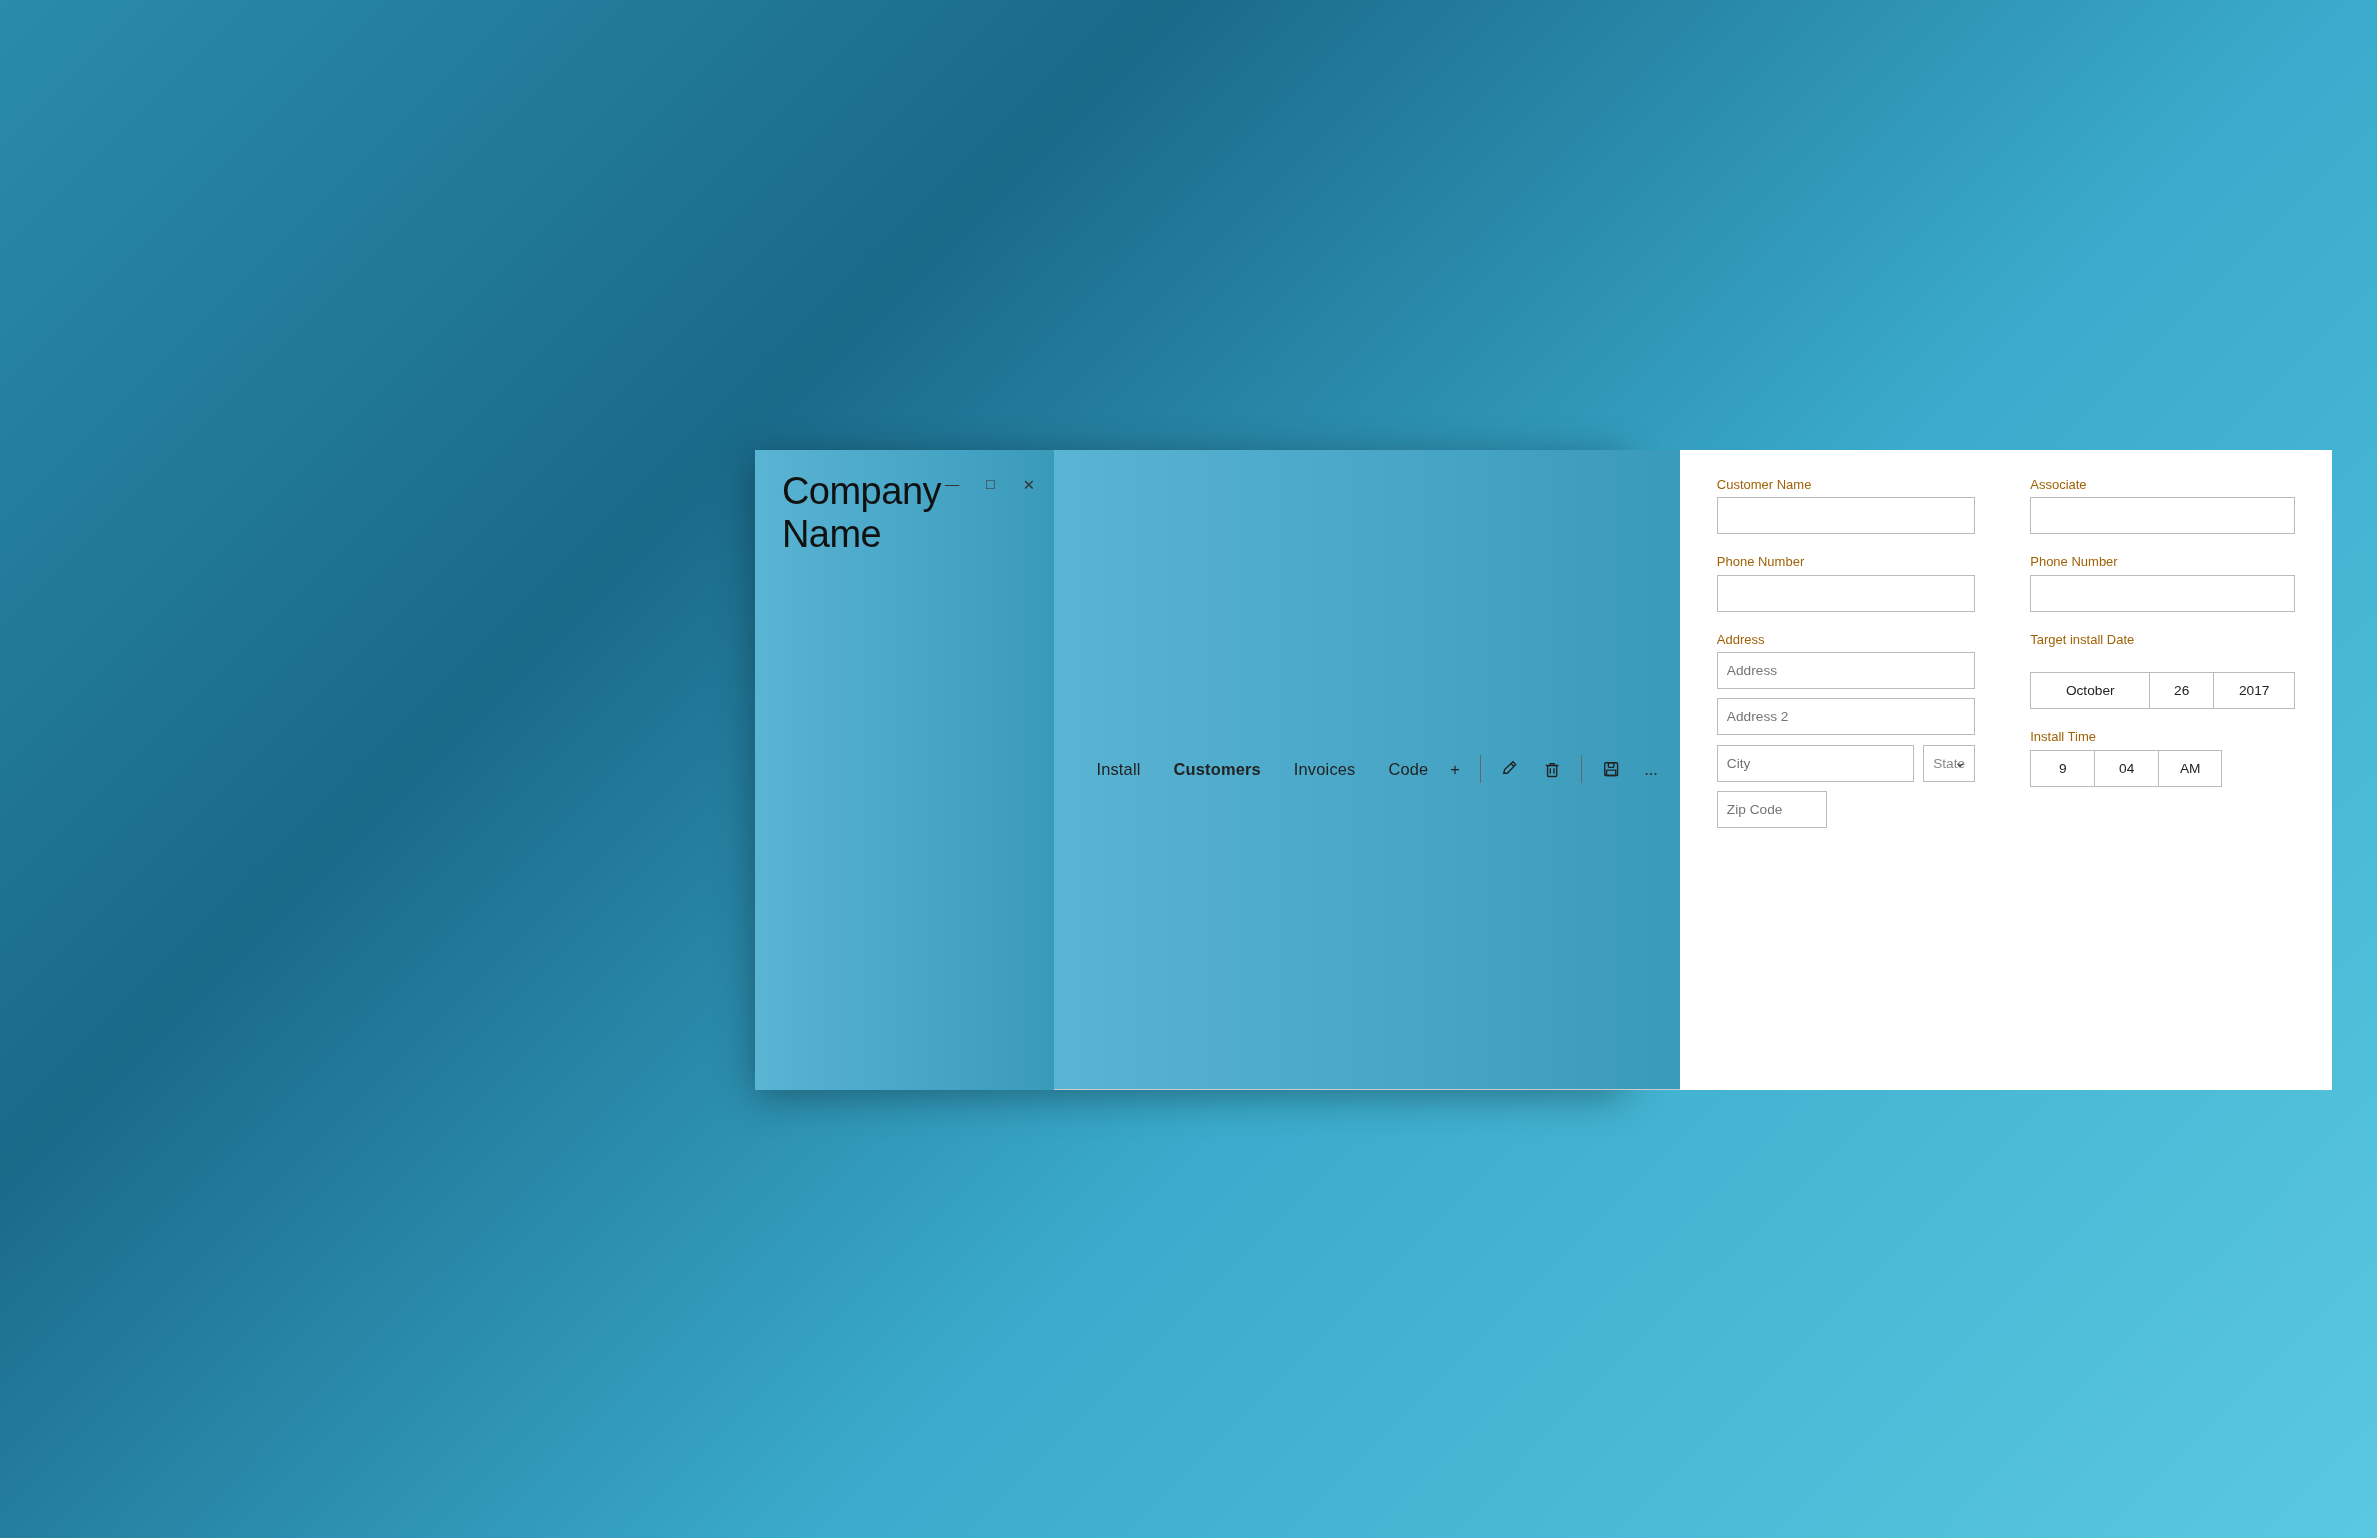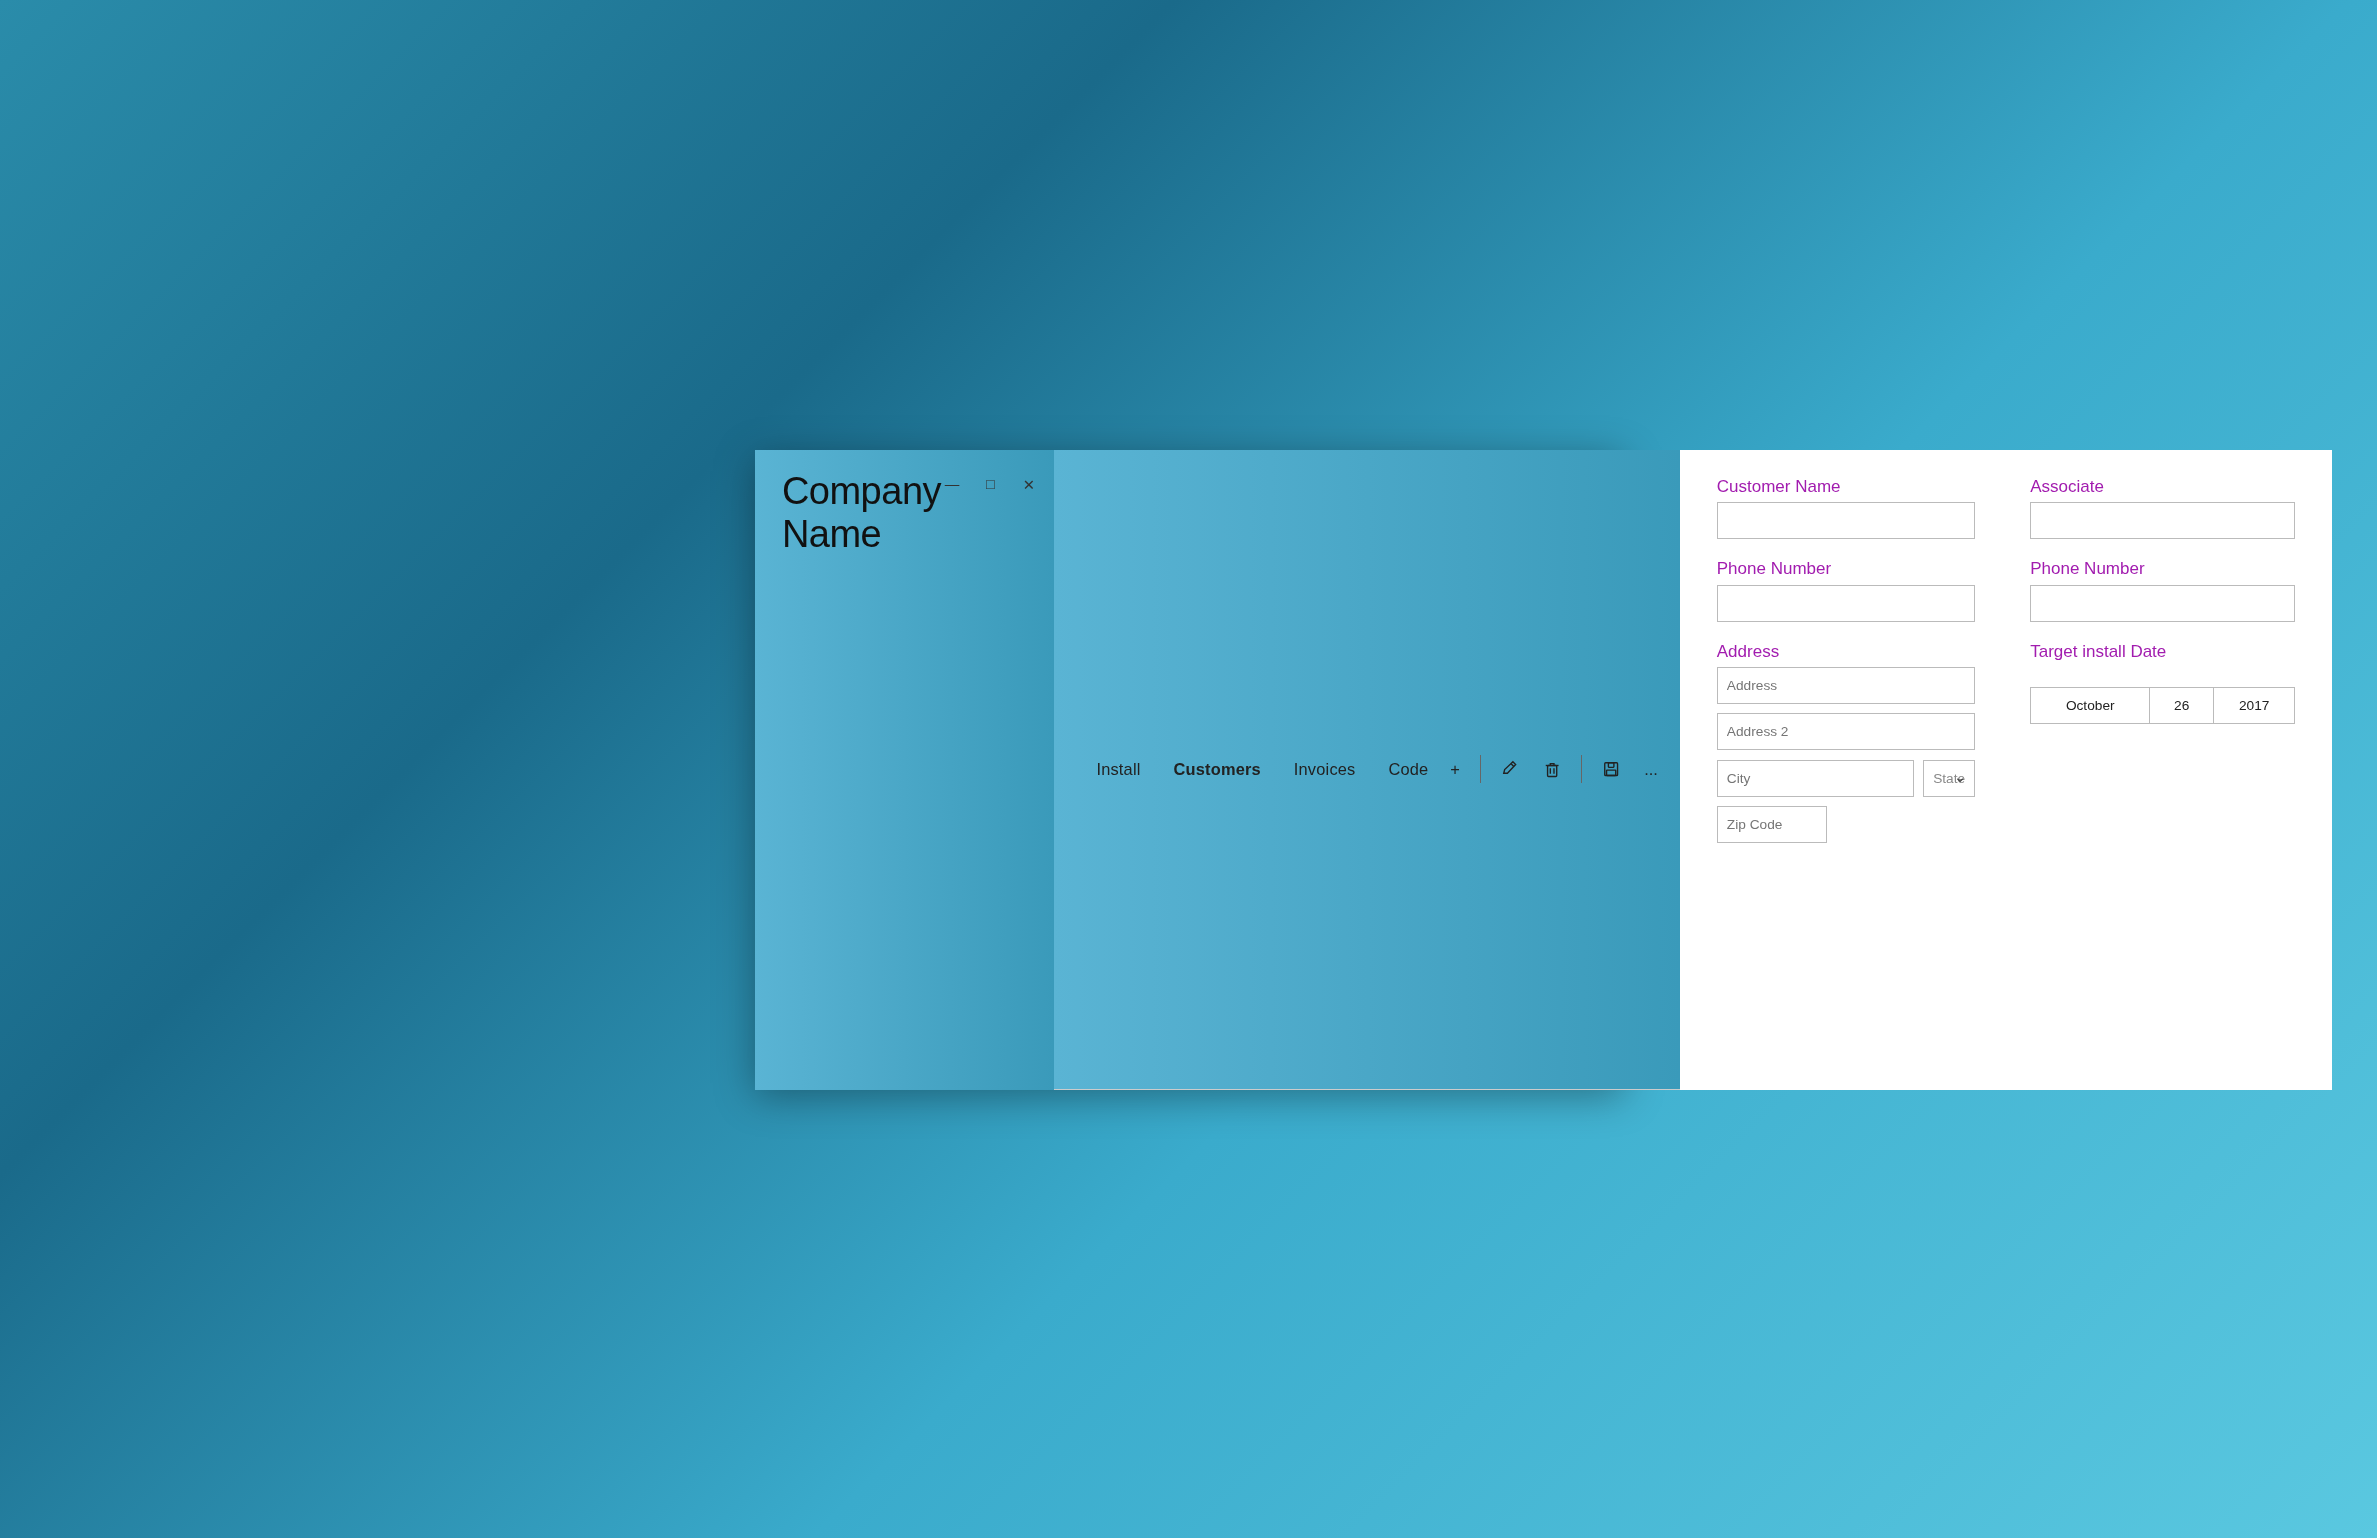--- a/index.html
+++ b/index.html
@@ -126,23 +126,23 @@
       display: grid;
       grid-template-columns: 1fr 1fr;
       gap: 0 55px;
     }
 
     .form-group {
       margin-bottom: 20px;
     }
 
     .form-label {
-      font-size: 17px;
+      font-size: 13px;
       font-weight: 400;
-      color: #a21caf;
+      color: #a16207;
       margin-bottom: 5.5px;
       display: block;
     }
 
     .form-input {
       width: 100%;
       height: 37px;
       border: 0.9px solid #bbb;
       padding: 5.5px 9.1px;
       font-size: 13.7px;
@@ -378,20 +378,28 @@
 
         <div class="form-group">
           <label class="form-label">Target install Date</label>
           <div class="date-row">
             <input class="date-part date-month" type="text" value="October" style="">
             <input class="date-part date-day" type="text" value="26" style="">
             <input class="date-part date-year" type="text" value="2017" style="">
           </div>
         </div>
 
+        <div class="form-group">
+          <label class="form-label">Install Time</label>
+          <div class="time-row">
+            <input class="time-part time-hour" type="text" value="9" style="">
+            <input class="time-part time-min" type="text" value="04" style="">
+            <input class="time-part time-ampm" type="text" value="AM" style="">
+          </div>
+        </div>
 
       </div>
 
     </div>
   </div>
 
 </div>
 
 
 </body></html>

